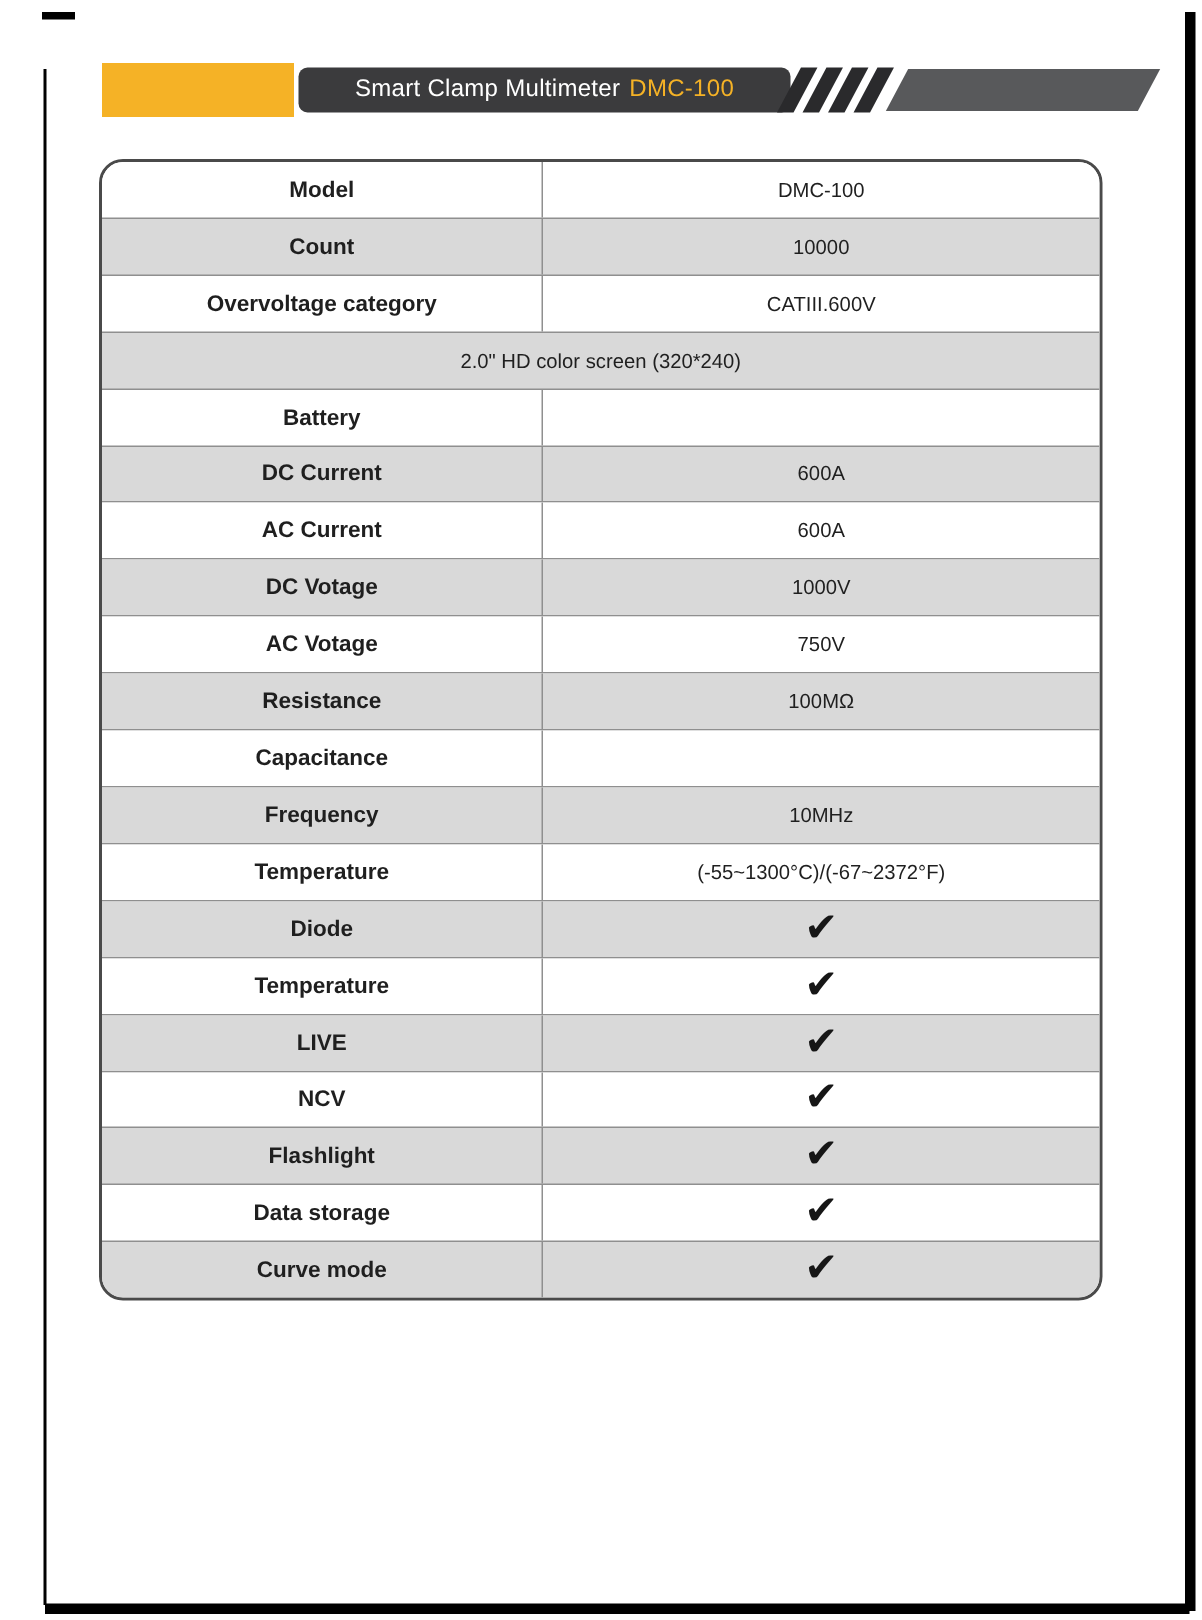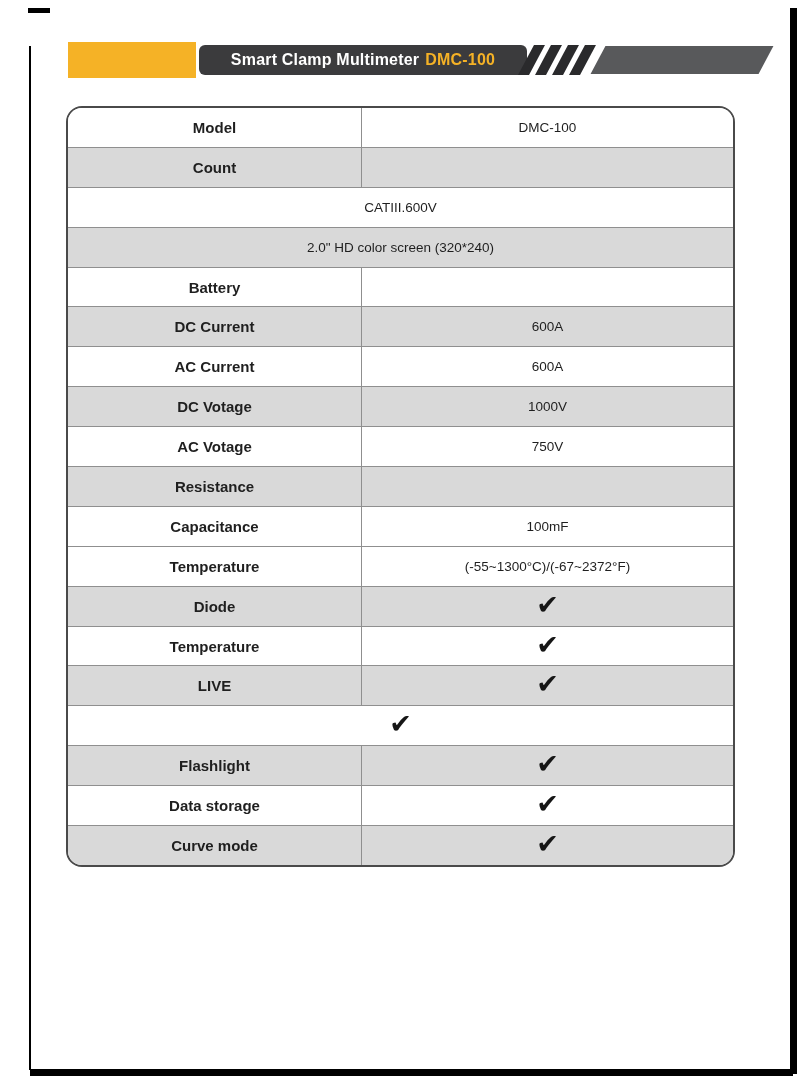--- a/index.html
+++ b/index.html
@@ -29,21 +29,21 @@
   .edge-left{ left:29px; top:46px; width:2px; height:1024px; }
   .edge-corner{ left:28px; top:8px; width:22px; height:5px; }
 
   
   .header{ position:absolute; left:68px; top:42px; width:700px; height:36px; }
   .yellow-block{ position:absolute; left:0; top:0; width:128px; height:36px; background:var(--yellow); }
   .banner{
     position:absolute; left:131px; top:3px; width:328px; height:30px;
     background:var(--banner); border-radius:6px;
     display:flex; align-items:center; justify-content:center; gap:6px;
-    font-weight:bold; font-size:16px; letter-spacing:0.2px;
+    font-weight:normal; font-size:16px; letter-spacing:0.2px;
   }
   .banner .title-main{ color:#ffffff; }
   .banner .title-model{ color:var(--yellow); }
   .stripes{ position:absolute; left:458px; top:3px; height:30px; }
   .stripe{
     position:absolute; top:0; width:11px; height:30px;
     background:var(--stripe); transform:skewX(-28deg);
   }
   .stripe:nth-child(1){ left:0; }
   .stripe:nth-child(2){ left:17px; }
@@ -107,22 +107,24 @@
 </div>
 
 <div class="spec-table">
   <div style="display:flex;flex-direction:column;flex:1;">
       <div class="row">
         <div class="cell label">Model</div>
         <div class="cell value">DMC-100</div>
       </div>
       <div class="row alt">
         <div class="cell label">Count</div>
-      </div>
-      <div class="row">
+        <div class="cell value">10000</div>
+      </div>
+      <div class="row">
+        <div class="cell label">Overvoltage category</div>
         <div class="cell value">CATIII.600V</div>
       </div>
       <div class="row alt">
         <div class="cell value">2.0" HD color screen (320*240)</div>
       </div>
       <div class="row">
         <div class="cell label">Battery</div>
       </div>
       <div class="row alt">
         <div class="cell label">DC Current</div>
@@ -135,24 +137,28 @@
       <div class="row alt">
         <div class="cell label">DC Votage</div>
         <div class="cell value">1000V</div>
       </div>
       <div class="row">
         <div class="cell label">AC Votage</div>
         <div class="cell value">750V</div>
       </div>
       <div class="row alt">
         <div class="cell label">Resistance</div>
+        <div class="cell value">100MΩ</div>
       </div>
       <div class="row">
         <div class="cell label">Capacitance</div>
-        <div class="cell value">100mF</div>
+      </div>
+      <div class="row alt">
+        <div class="cell label">Frequency</div>
+        <div class="cell value">10MHz</div>
       </div>
       <div class="row">
         <div class="cell label">Temperature</div>
         <div class="cell value">(-55~1300°C)/(-67~2372°F)</div>
       </div>
       <div class="row alt">
         <div class="cell label">Diode</div>
         <div class="cell value">
           <span class="check">✔</span>
         </div>
@@ -163,20 +169,21 @@
           <span class="check">✔</span>
         </div>
       </div>
       <div class="row alt">
         <div class="cell label">LIVE</div>
         <div class="cell value">
           <span class="check">✔</span>
         </div>
       </div>
       <div class="row">
+        <div class="cell label">NCV</div>
         <div class="cell value">
           <span class="check">✔</span>
         </div>
       </div>
       <div class="row alt">
         <div class="cell label">Flashlight</div>
         <div class="cell value">
           <span class="check">✔</span>
         </div>
       </div>

